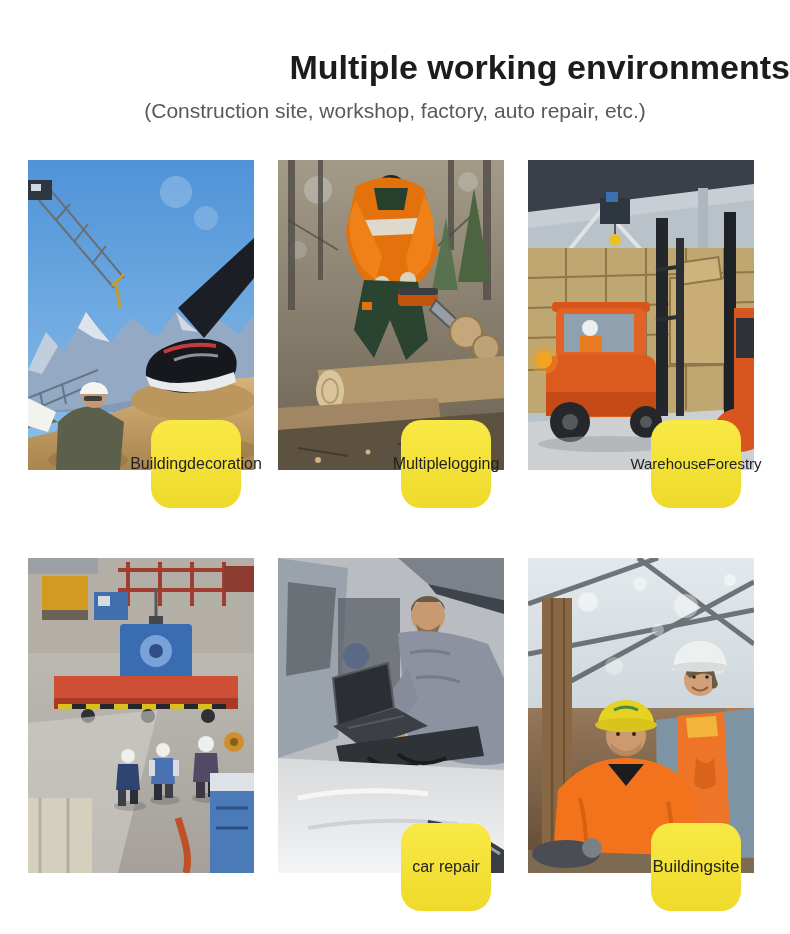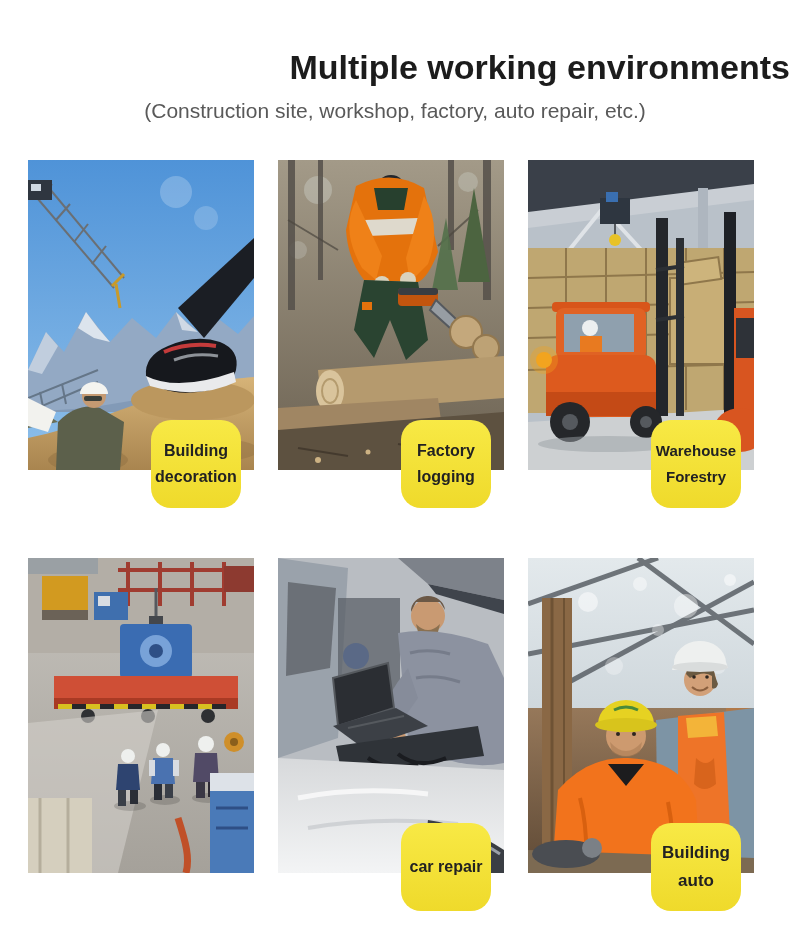--- a/index.html
+++ b/index.html
@@ -23,22 +23,22 @@
   .row1 { top:160px; }
   .row2 { top:558px; }
   .cell { position:relative; width:226px; }
   .row1 .cell { height:310px; }
   .row2 .cell { height:315px; }
   .photo { width:100%; height:100%; display:block; }
   .badge {
     position:absolute; right:13px; bottom:-38px;
     width:90px; height:88px; border-radius:20px;
     background:linear-gradient(180deg, var(--badge-yellow,#f7e83c) 0%, var(--badge-yellow-deep,#f0da2c) 100%);
-    display:flex; flex-direction:column; align-items:center; justify-content:center;
-    font-weight:bold; color:var(--badge-text,#222222);
+    display:flex; flex-direction:row; align-items:center; justify-content:center;
+    font-weight:normal; color:var(--badge-text,#222222);
     text-align:center; z-index:2;
   }
   .fs16 { font-size:16px; line-height:26px; }
   .fs15 { font-size:15px; line-height:26px;align-items:center; }
   .fs13 { font-size:12.5px; line-height:23px; }
   .fs17 { font-size:17px; line-height:28px; }
 </style>
 </head>
 <body>
 
@@ -162,21 +162,21 @@
             <line x1="120" y1="284" x2="170" y2="292"></line>
         </g>
         <g fill="#cdb283">
           <circle cx="40" cy="300" r="3"></circle>
             <circle cx="90" cy="292" r="2.5"></circle>
             <circle cx="150" cy="302" r="3"></circle>
             <circle cx="200" cy="290" r="2.5"></circle>
         </g>
       </svg>
       <div class="badge fs16">
-        <span>Factory</span>
+        <span>Multiple</span>
         <span>logging</span>
       </div>
     </div>
 
     <div class="cell">
       <svg class="photo" viewBox="0 0 226 310" preserveAspectRatio="none" role="img" aria-label="Orange forklifts moving stacked goods inside a warehouse">
         <rect width="226" height="310" fill="#b9c1c9"></rect>
         <polygon points="0,0 226,0 226,30 0,58" fill="#3a4049"></polygon>
         <polygon points="0,52 226,24 226,40 0,68" fill="#c9ced4"></polygon>
         <g stroke="#dfe3e7" stroke-width="4" fill="none">
@@ -421,17 +421,17 @@
         <ellipse cx="98" cy="167" rx="31" ry="7" fill="#d8c41c"></ellipse>
         <path d="M86,152 Q98,146 110,152" stroke="#4a8a3a" stroke-width="3" fill="none"></path>
         <polygon points="0,292 226,300 226,315 0,315" fill="#7c6a52"></polygon>
         <ellipse cx="38" cy="296" rx="34" ry="14" fill="#4a4d52"></ellipse>
         <circle cx="64" cy="290" r="10" fill="#7b8086"></circle>
         <circle cx="150" cy="300" r="9" fill="#c89a6e"></circle>
         <line x1="150" y1="300" x2="168" y2="308" stroke="#3a3026" stroke-width="3"></line>
       </svg>
       <div class="badge fs17">
         <span>Building</span>
-        <span>auto</span>
+        <span>site</span>
       </div>
     </div>
   </div>
 </div>
 
 </body></html>

